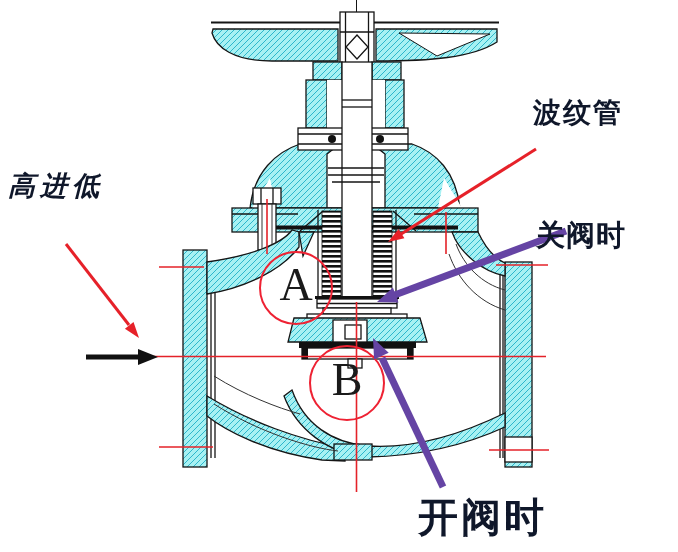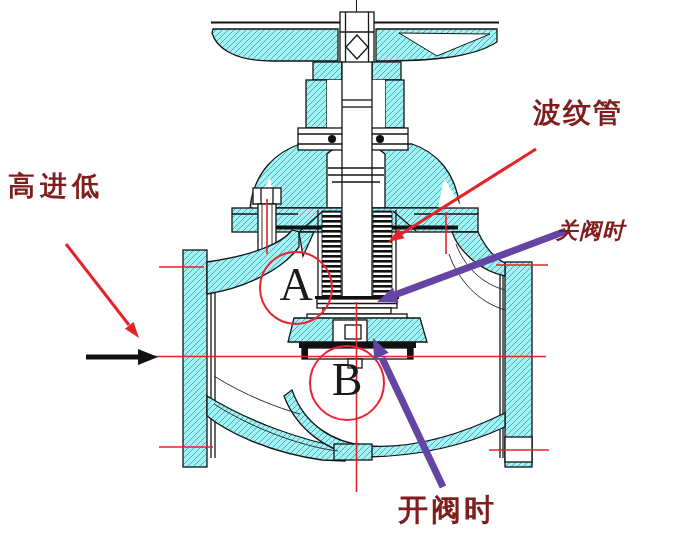--- a/index.html
+++ b/index.html
@@ -1,24 +1,24 @@
 <!DOCTYPE html>
 <html><head>
 <meta charset="utf-8">
 <style>
   html,body{margin:0;padding:0;background:#fff;}
   .stage{position:relative;width:678px;height:552px;background:#fff;overflow:hidden;
          font-family:"Liberation Sans",sans-serif;}
   .stage svg{position:absolute;left:0;top:0;}
-  .label{position:absolute;color:#7f1d1d;font-weight:bold;white-space:nowrap;}
+  .label{position:absolute;color:#0f172a;font-weight:bold;white-space:nowrap;}
   .label span{display:block;}
-  .flow-note{left:8px;top:170px;font-size:27px;line-height:32px;letter-spacing:5px;}
+  .flow-note{left:8px;top:170px;font-size:27px;line-height:32px;letter-spacing:5px;font-style:italic;}
   .bellows-seal{left:533px;top:96px;font-size:28px;line-height:34px;letter-spacing:2px;}
-  .valve-closed{left:556px;top:216px;font-size:22px;letter-spacing:1px;font-style:italic;}
-  .valve-open{left:398px;top:490px;font-size:30px;letter-spacing:3px;}
+  .valve-closed{left:536px;top:216px;font-size:29px;letter-spacing:1px;}
+  .valve-open{left:418px;top:490px;font-size:40px;letter-spacing:3px;}
   .marker{position:absolute;color:#1a1a1a;font-family:"Liberation Serif",serif;
           font-size:46px;line-height:46px;text-align:center;}
   .marker-a{left:272px;top:262px;width:48px;}
   .marker-b{left:324px;top:357px;width:46px;}
 </style>
 </head>
 <body>
 
 <div class="stage">
 

